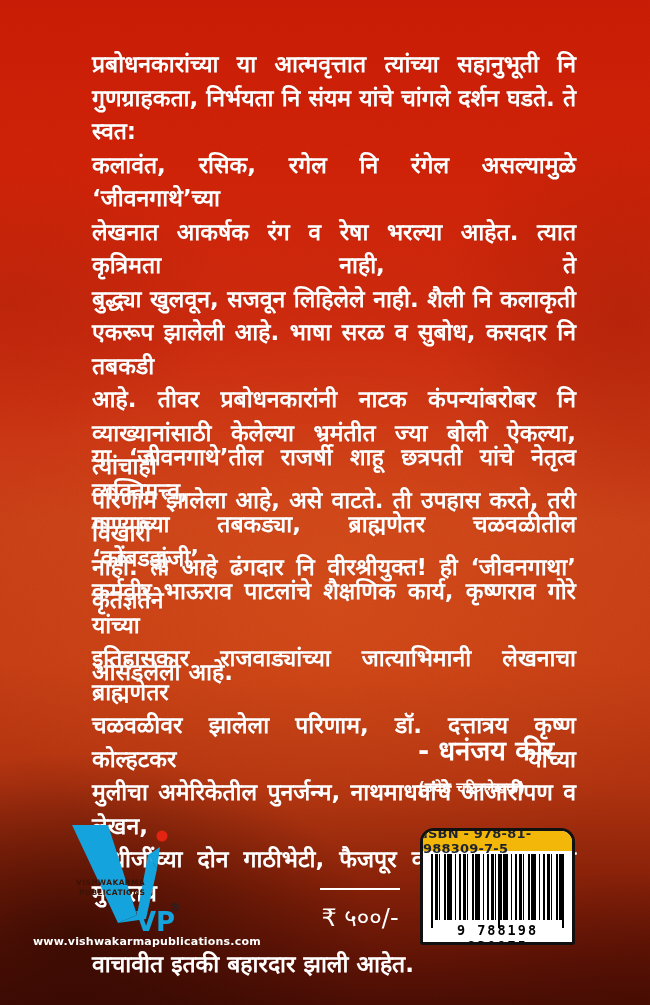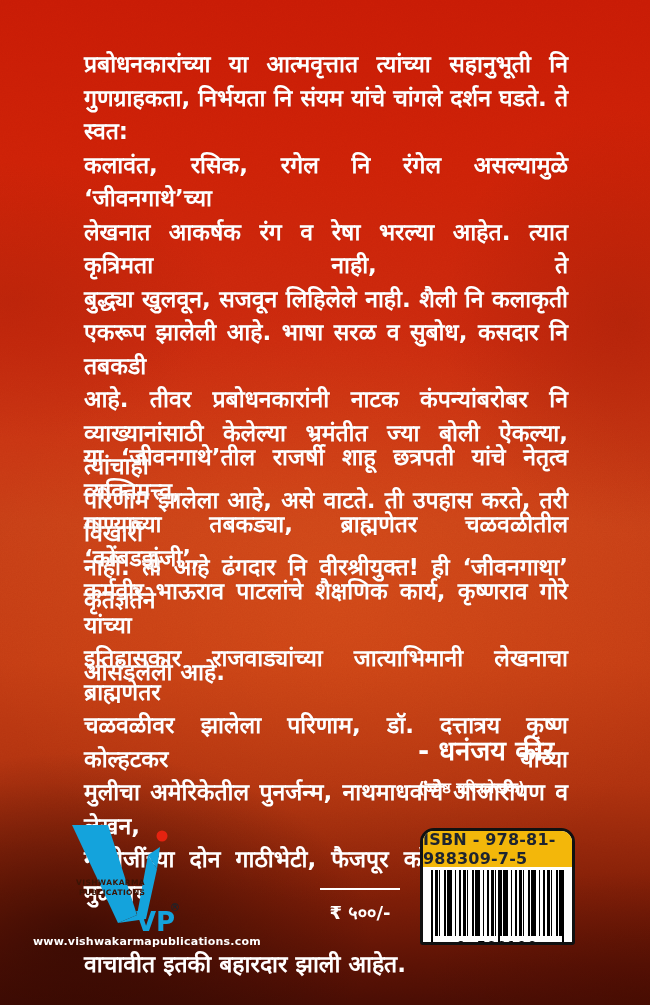--- a/index.html
+++ b/index.html
@@ -10,41 +10,41 @@
     font-family:"DejaVu Sans","Liberation Sans",sans-serif;
     background:
       radial-gradient(ellipse 420px 260px at 12% 93%, rgba(35,5,0,0.62), rgba(35,5,0,0) 70%),
       radial-gradient(ellipse 300px 180px at 98% 99%, rgba(70,12,0,0.45), rgba(70,12,0,0) 70%),
       radial-gradient(ellipse 500px 420px at 52% 60%, rgba(255,130,45,0.22), rgba(255,130,45,0) 72%),
       radial-gradient(ellipse 260px 300px at 96% 32%, rgba(130,25,0,0.28), rgba(130,25,0,0) 70%),
       radial-gradient(ellipse 300px 200px at 2% 30%, rgba(140,25,0,0.22), rgba(140,25,0,0) 70%),
       linear-gradient(180deg,#d02007 0%,#d52709 16%,#d23112 34%,#cf4a1d 52%,#cc4719 66%,#b63a13 78%,#8a250a 88%,#5f1506 96%,#4b0f04 100%);
   }
   .noise{position:absolute;inset:0;width:100%;height:100%;mix-blend-mode:multiply;opacity:.55;pointer-events:none;}
-  .review{position:absolute;left:84px;width:484px;color:#ffffff;
+  .review{position:absolute;left:92px;width:484px;color:#ffffff;
           font-weight:bold;font-size:23px;line-height:33.5px;
           text-shadow:0 0 1px rgba(120,20,0,.35);}
   .p1{top:48px;}
   .p2{top:441px;}
   .jline{text-align:justify;text-align-last:justify;white-space:normal;}
   .jline.last{text-align-last:left;margin-top:38px;}
   .author-block{position:absolute;right:96px;top:734px;color:#fff;}
   .author-name{font-weight:bold;font-size:27px;line-height:34px;}
   .author-title{font-weight:bold;font-size:15px;line-height:30px;margin-top:5px;}
   .website{position:absolute;left:33px;top:935px;color:#fff;font-weight:bold;
            font-size:11px;letter-spacing:.2px;}
   .genre-block{position:absolute;left:300px;top:879px;width:120px;text-align:center;color:#fff;}
   .genre{font-size:22px;font-weight:bold;}
   .genre-rule{width:80px;height:2px;background:#fff;margin:9px auto 10px auto;}
-  .price{font-size:18px;font-weight:bold;}
+  .price{font-size:24px;font-weight:normal;}
   .barcode-box{position:absolute;left:420px;top:828px;width:155px;height:117px;
                background:#ffffff;border:3px solid #111;box-sizing:border-box;
                border-radius:14px 14px 3px 3px;overflow:hidden;}
-  .isbn-band{height:36px;background:#f3b70a;display:flex;align-items:center;justify-content:center;
-             color:#1d2430;font-size:16px;font-weight:bold;letter-spacing:.2px;}
+  .isbn-band{height:20px;background:#f3b70a;display:flex;align-items:center;justify-content:center;
+             color:#1d2430;font-size:13px;font-weight:bold;letter-spacing:.2px;}
   .bars-wrap{position:relative;height:66px;margin:3px 8px 0 8px;}
   .bars{position:absolute;inset:0;
     background:
       repeating-linear-gradient(90deg,
         #000 0 2px,#fff 2px 4px,#000 4px 7px,#fff 7px 8px,
         #000 8px 9px,#fff 9px 13px,#000 13px 15px,#fff 15px 16px,
         #000 16px 21px,#fff 21px 24px,#000 24px 25px,#fff 25px 28px);}
   .guard{position:absolute;top:0;width:2px;height:74px;background:#000;}
   .g-l{left:0;} .g-m{left:50%;} .g-r{right:0;}
   .barcode-digits{position:relative;text-align:center;color:#000;font-size:13.5px;

